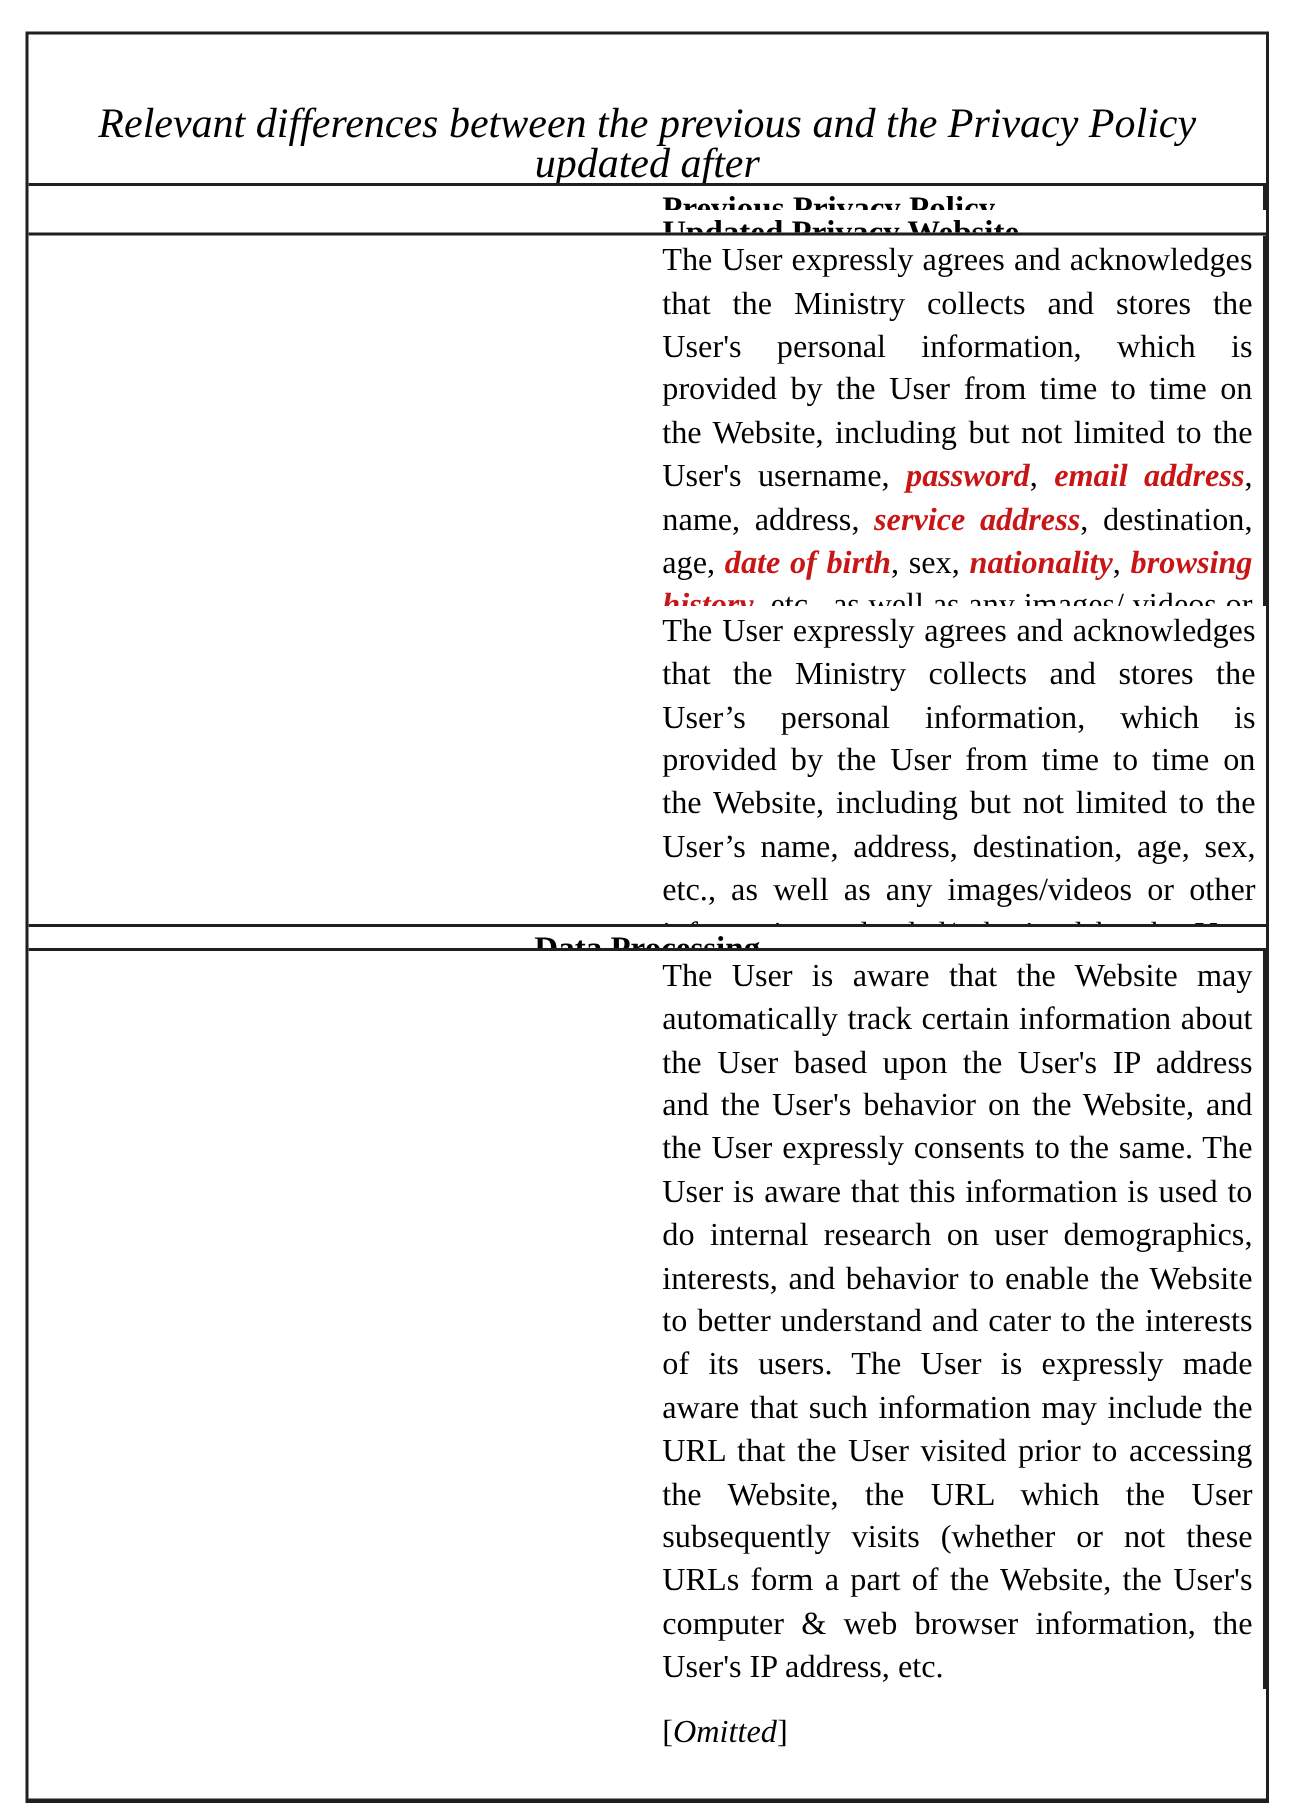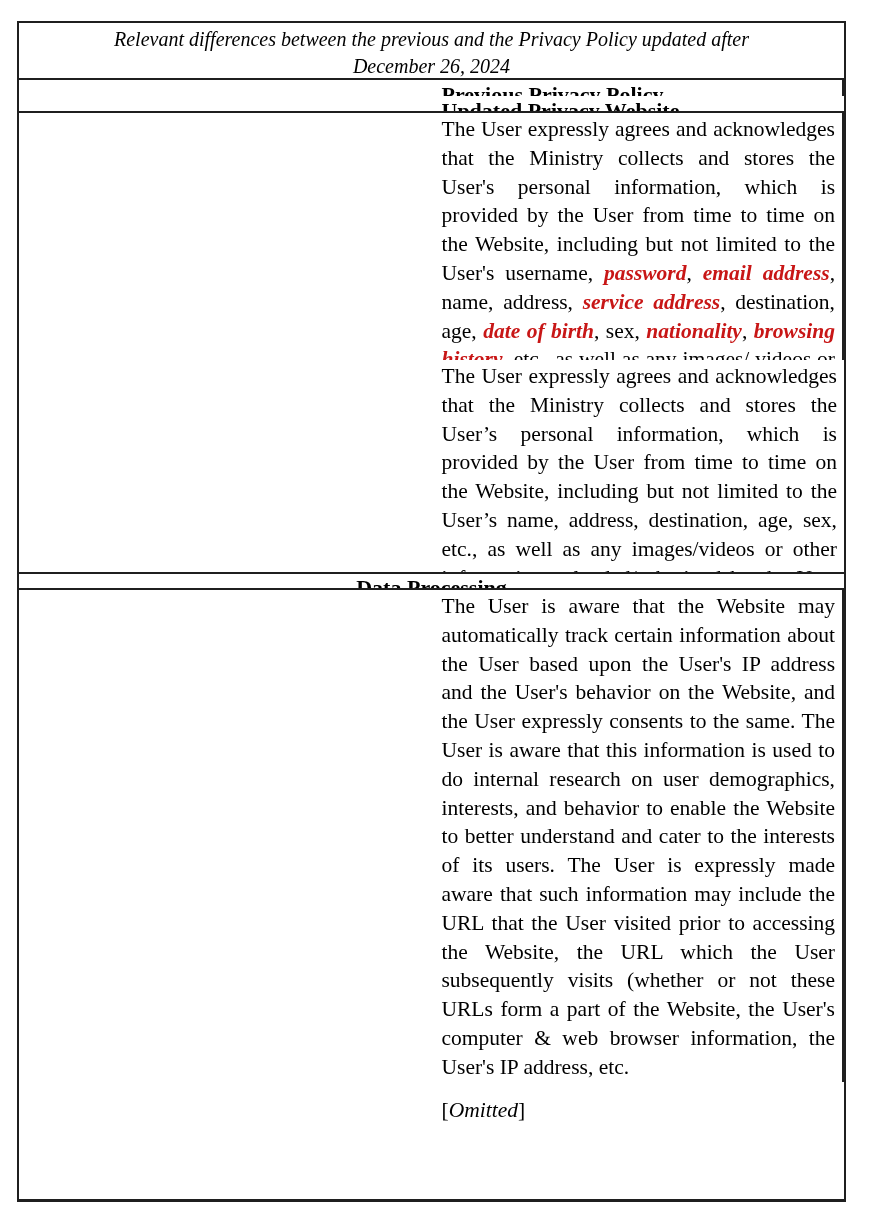--- a/index.html
+++ b/index.html
@@ -30,24 +30,25 @@
   .row {
     box-sizing: border-box;
     border-bottom: 2px solid var(--border, #1f1f1f);
     flex: 0 0 auto;
   }
   .row:last-child { border-bottom: none; gap: 12px; }
   .title-row {
     height: 57px;
     text-align: center;
     font-style: italic;
-    font-size: 20px;
+    font-size: 28px;
     line-height: 26.5px;
     padding-top: 3px;
     overflow: hidden;
+    margin-top: 44px;
   }
   .section-row {
     height: 29px;
     text-align: center;
     font-weight: bold;
     font-size: 22px;
     line-height: 27px;
     overflow: hidden;
   }
   .section-row.dp { height: 16px; line-height: 28px; }

